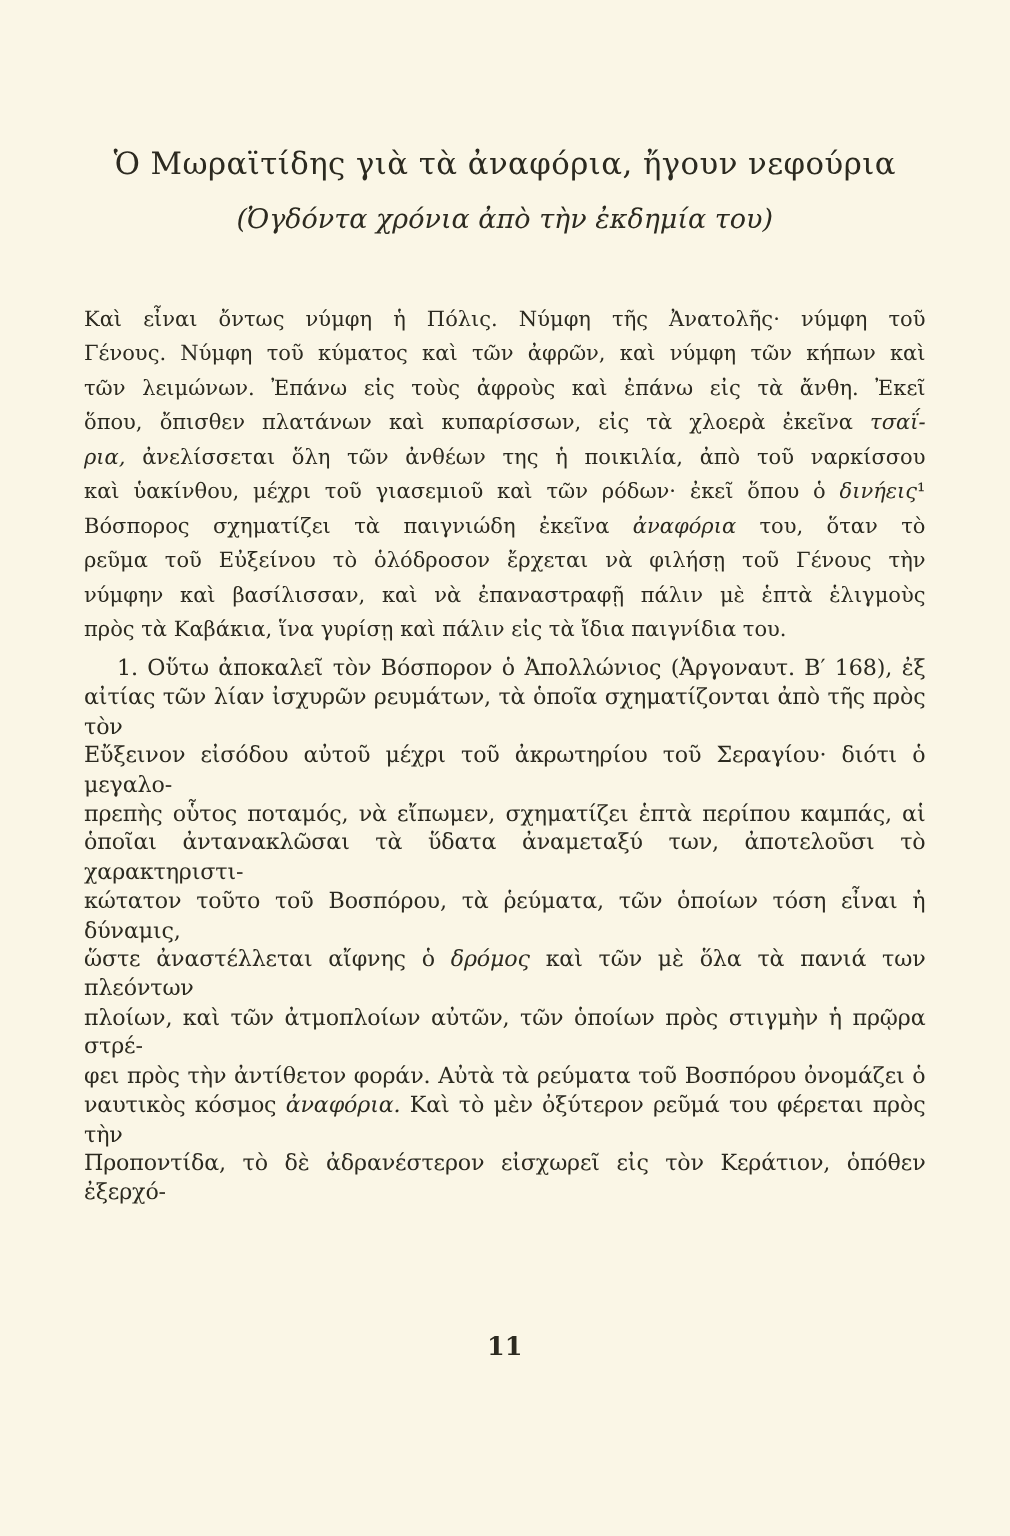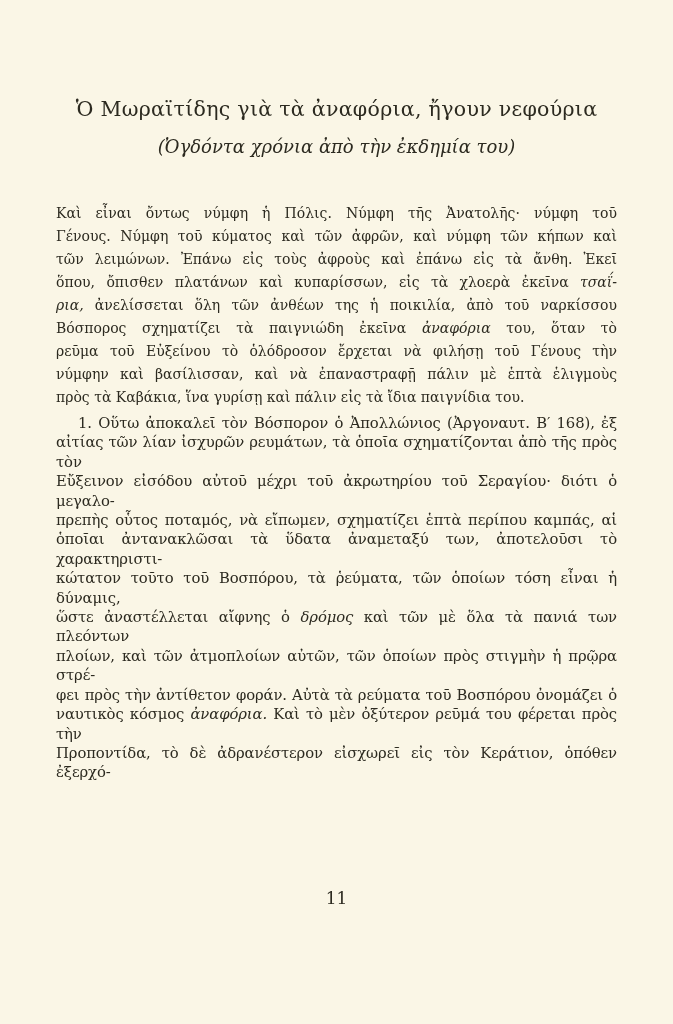--- a/index.html
+++ b/index.html
@@ -45,36 +45,38 @@
     line-height: 19.4px;
     letter-spacing: -0.1px;
   }
   .footnote .line:first-child { text-indent: 22px; }
   .page-number {
     position: absolute;
     top: 888px; left: 0;
     width: 673px;
     text-align: center;
     font-size: 17px;
+    font-weight: bold;
   }
 </style>
 </head>
 <body>
 
 <div class="page">
 
   <h1 class="title">Ὁ Μωραϊτίδης γιὰ τὰ ἀναφόρια, ἤγουν νεφούρια</h1>
   <div class="subtitle">(Ὀγδόντα χρόνια ἀπὸ τὴν ἐκδημία του)</div>
 
   <div class="body-text">
       <div class="line just"><span>Καὶ εἶναι ὄντως νύμφη ἡ Πόλις. Νύμφη τῆς Ἀνατολῆς· νύμφη τοῦ</span></div>
       <div class="line just"><span>Γένους. Νύμφη τοῦ κύματος καὶ τῶν ἀφρῶν, καὶ νύμφη τῶν κήπων καὶ</span></div>
       <div class="line just"><span>τῶν λειμώνων. Ἐπάνω εἰς τοὺς ἀφροὺς καὶ ἐπάνω εἰς τὰ ἄνθη. Ἐκεῖ</span></div>
       <div class="line just"><span>ὅπου, ὄπισθεν πλατάνων καὶ κυπαρίσσων, εἰς τὰ χλοερὰ ἐκεῖνα </span><i>τσαΐ-</i></div>
       <div class="line just"><i>ρια,</i><span> ἀνελίσσεται ὅλη τῶν ἀνθέων της ἡ ποικιλία, ἀπὸ τοῦ ναρκίσσου</span></div>
+      <div class="line just"><span>καὶ ὑακίνθου, μέχρι τοῦ γιασεμιοῦ καὶ τῶν ρόδων· ἐκεῖ ὅπου ὁ </span><i>δινήεις</i><span>¹</span></div>
       <div class="line just"><span>Βόσπορος σχηματίζει τὰ παιγνιώδη ἐκεῖνα </span><i>ἀναφόρια</i><span> του, ὅταν τὸ</span></div>
       <div class="line just"><span>ρεῦμα τοῦ Εὐξείνου τὸ ὁλόδροσον ἔρχεται νὰ φιλήσῃ τοῦ Γένους τὴν</span></div>
       <div class="line just"><span>νύμφην καὶ βασίλισσαν, καὶ νὰ ἐπαναστραφῇ πάλιν μὲ ἑπτὰ ἑλιγμοὺς</span></div>
       <div class="line"><span>πρὸς τὰ Καβάκια, ἵνα γυρίσῃ καὶ πάλιν εἰς τὰ ἴδια παιγνίδια του.</span></div>
     </div>
 
   <div class="footnote">
       <div class="line just"><span>1. Οὕτω ἀποκαλεῖ τὸν Βόσπορον ὁ Ἀπολλώνιος (Ἀργοναυτ. Β′ 168), ἐξ</span></div>
       <div class="line just"><span>αἰτίας τῶν λίαν ἰσχυρῶν ρευμάτων, τὰ ὁποῖα σχηματίζονται ἀπὸ τῆς πρὸς τὸν</span></div>
       <div class="line just"><span>Εὔξεινον εἰσόδου αὐτοῦ μέχρι τοῦ ἀκρωτηρίου τοῦ Σεραγίου· διότι ὁ μεγαλο-</span></div>

